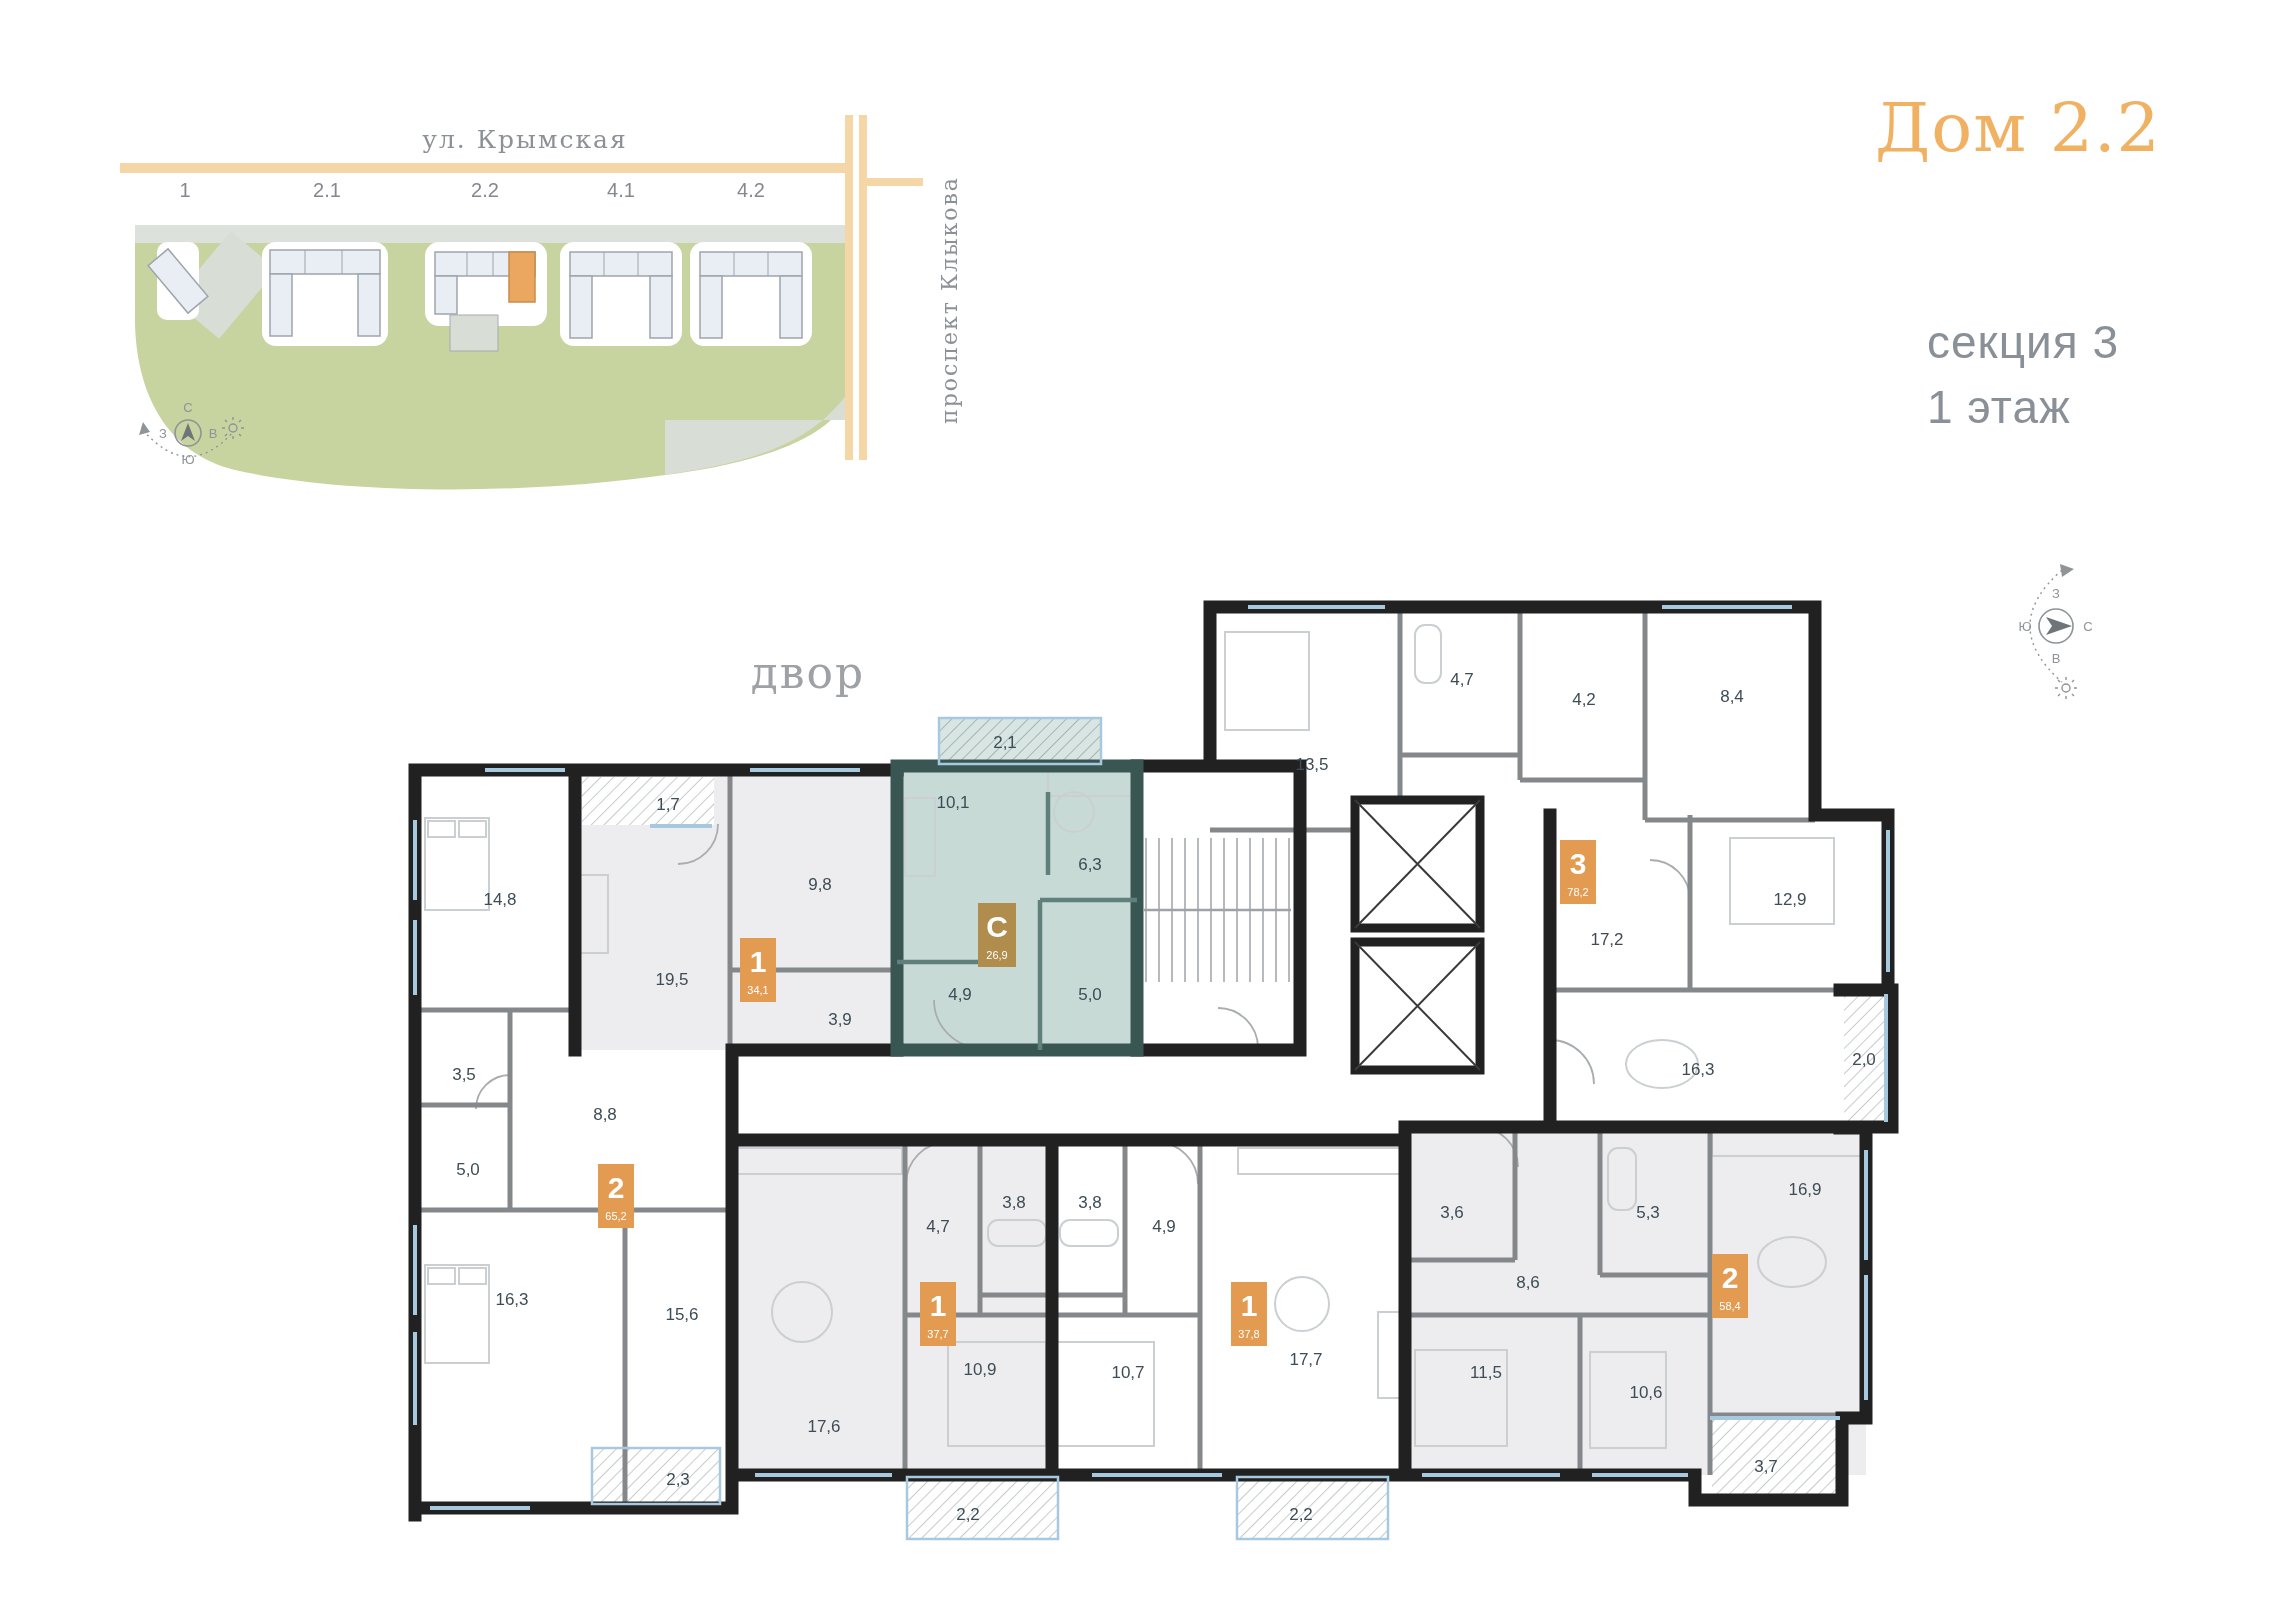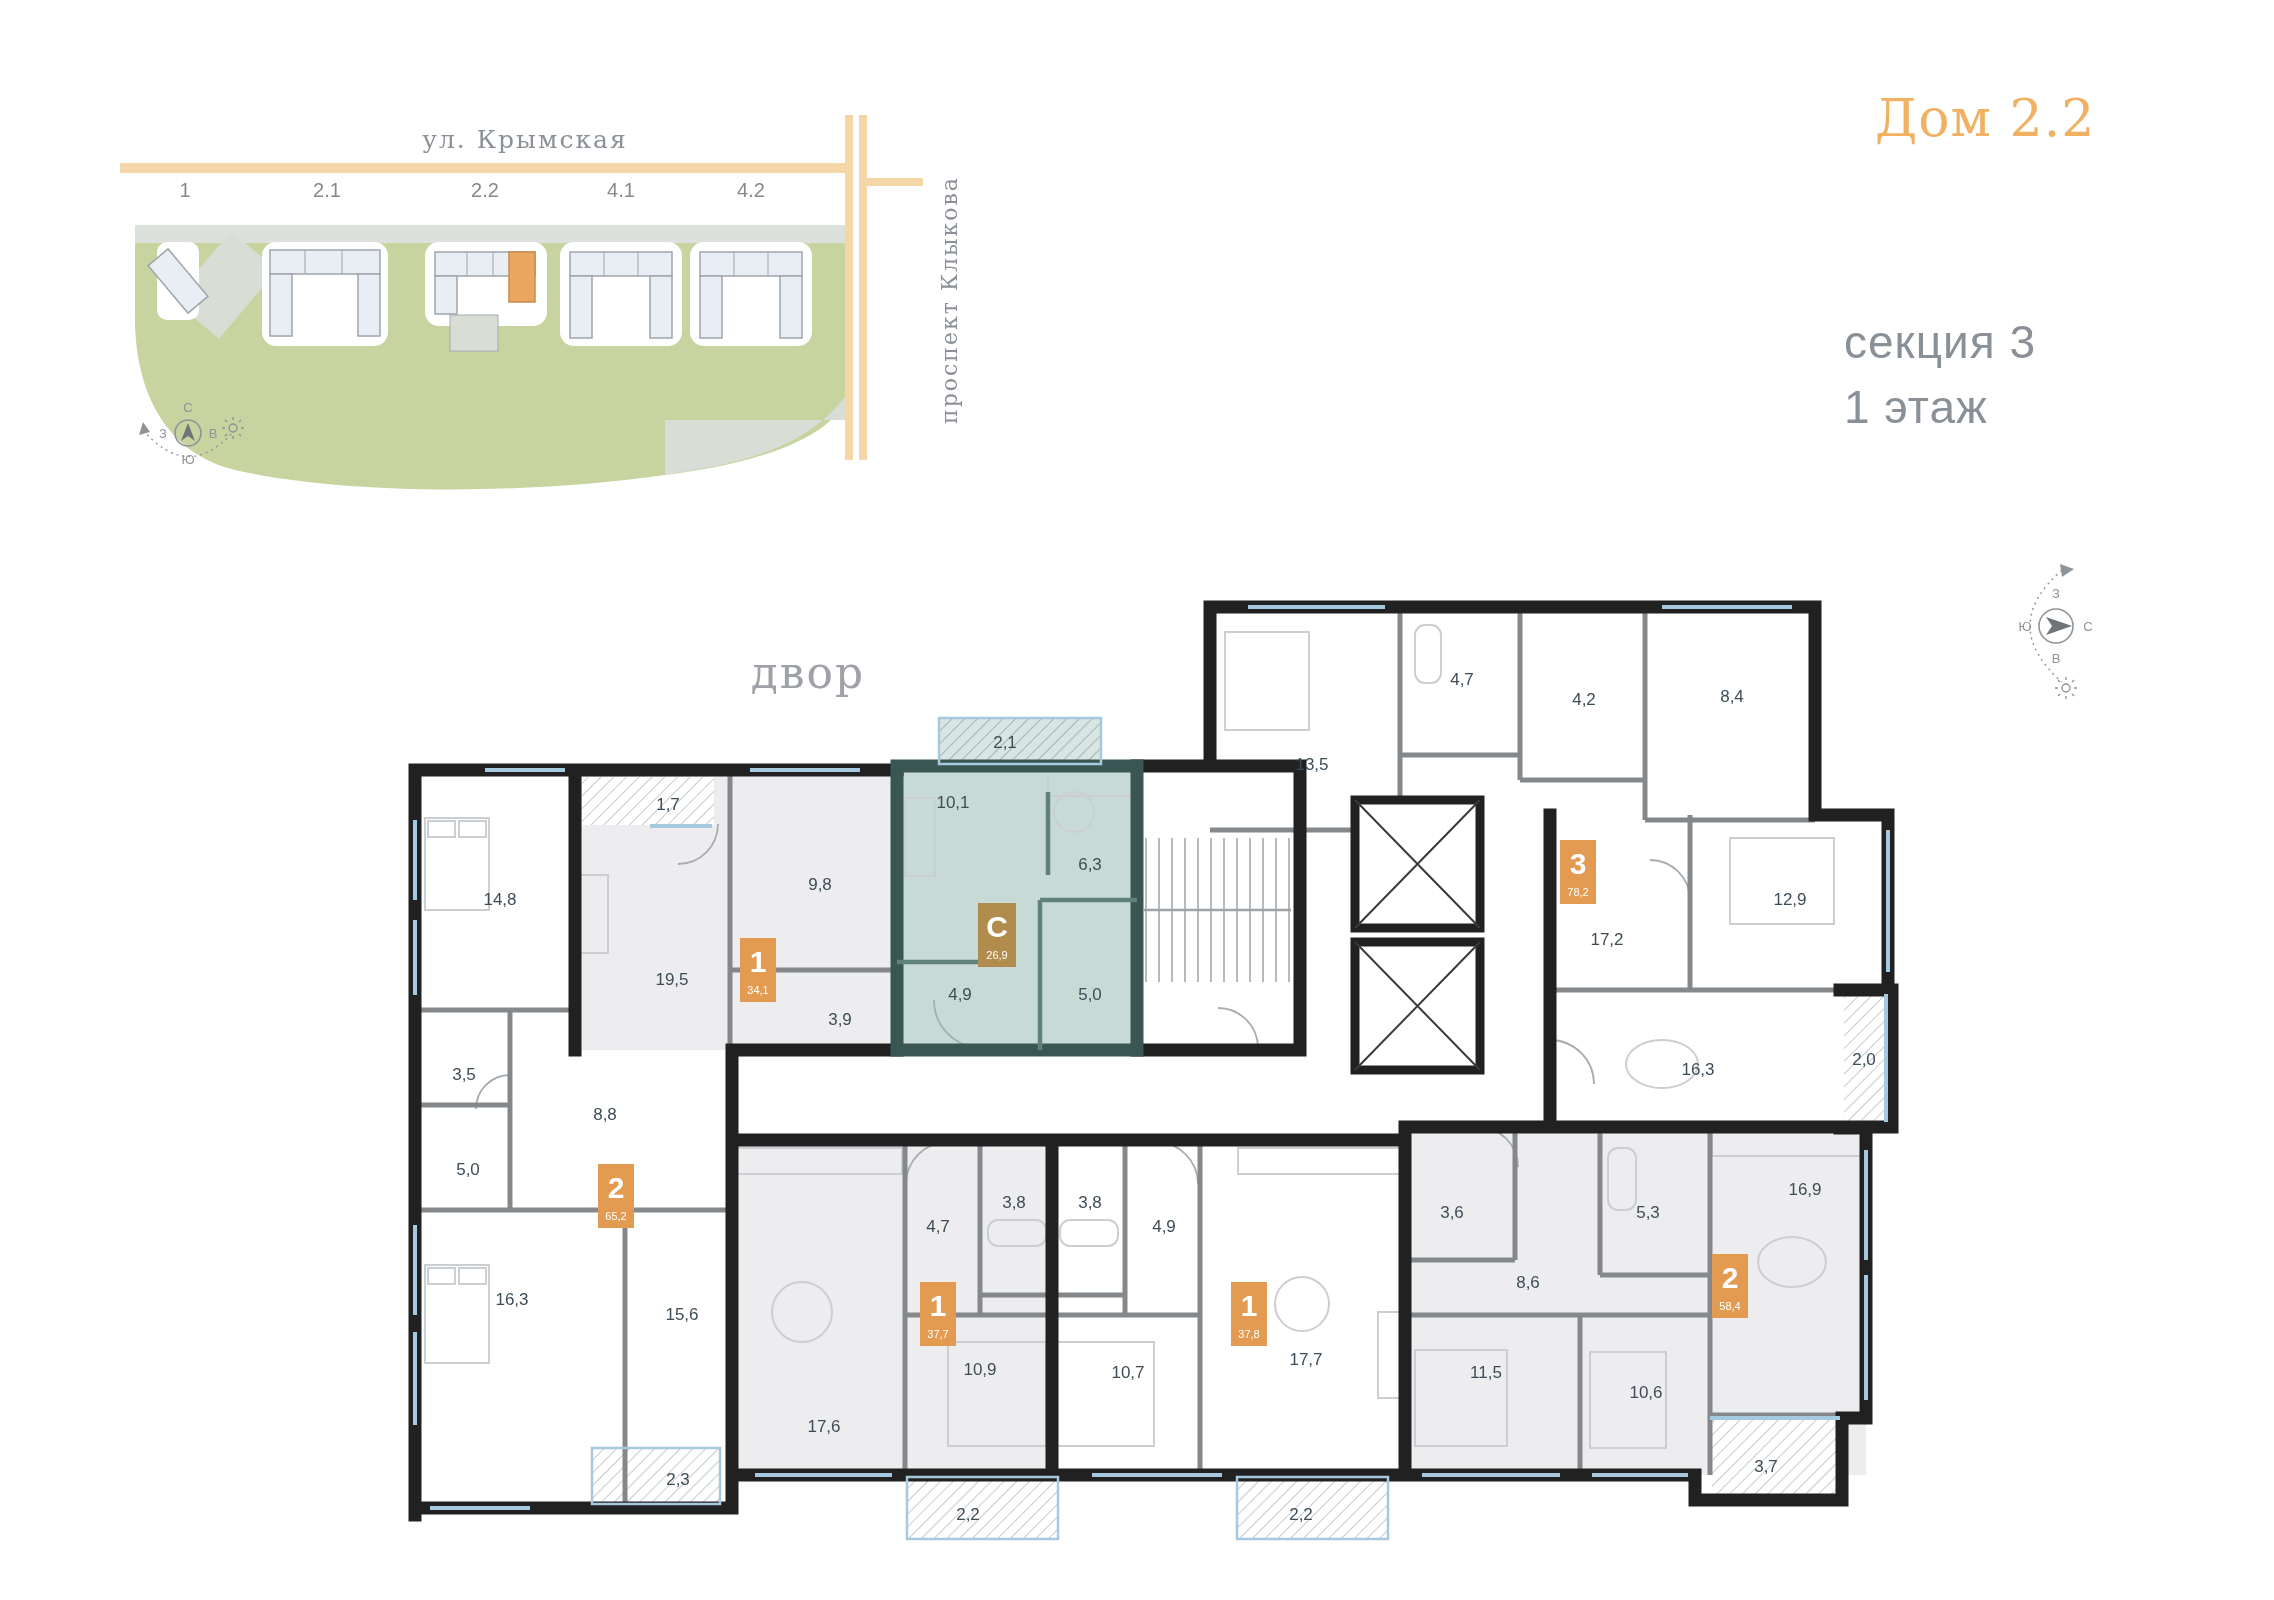--- a/index.html
+++ b/index.html
@@ -1,38 +1,38 @@
 <!DOCTYPE html>
 <html><head>
 <meta charset="utf-8">
 <style>
   html,body{margin:0;padding:0;background:#fff;}
   .stage{position:relative;width:2274px;height:1600px;background:#fff;overflow:hidden;
          font-family:"Liberation Sans",sans-serif;}
   .abs{position:absolute;}
   
-  .title{font-family:"DejaVu Serif",serif;font-size:52px;color:#F0B163;letter-spacing:1px;white-space:nowrap;}
+  .title{font-family:"DejaVu Serif",serif;font-size:68px;color:#F0B163;letter-spacing:1px;white-space:nowrap;}
   .subtitle{font-size:46px;color:#8A9097;line-height:1.42;letter-spacing:1px;}
   
   svg text{font-family:"Liberation Sans",sans-serif;}
   .roomlbl{font-size:17px;fill:#3E4D55;}
   .blbl{font-size:20px;fill:#85898F;}
   .streetlbl{font-family:"DejaVu Serif",serif;font-size:25px;fill:#8C9197;letter-spacing:2px;}
   .dvor{font-family:"DejaVu Serif",serif;font-size:44px;fill:#9EA2A6;letter-spacing:2px;}
   .badge-num{font-size:30px;fill:#fff;font-weight:bold;}
   .badge-area{font-size:11px;fill:#fff;}
   .cmp{font-size:13px;fill:#8F9498;}
 </style>
 </head>
 <body>
 
 <div class="stage">
 
   <div class="abs title" style="left:1875px;top:88px;">Дом 2.2</div>
-  <div class="abs subtitle" style="left:1844px;top:310px;">
+  <div class="abs subtitle" style="left:1927px;top:310px;">
     <div>секция 3</div>
     <div>1 этаж</div>
   </div>
 
   <svg class="abs" style="left:105px;top:90px;" width="880" height="430" viewBox="0 0 880 430">
 
     <path d="M30,135 L745,135 L745,290 C745,350 640,375 560,385 C420,405 240,405 130,380 C60,363 28,300 30,220 Z" fill="#C7D4A0"></path>
 
     <rect x="30" y="135" width="715" height="18" fill="#DCE1DB"></rect>
     <path d="M560,330 L745,330 L745,300 C700,365 620,375 560,385 Z" fill="#D8DDD6"></path>

